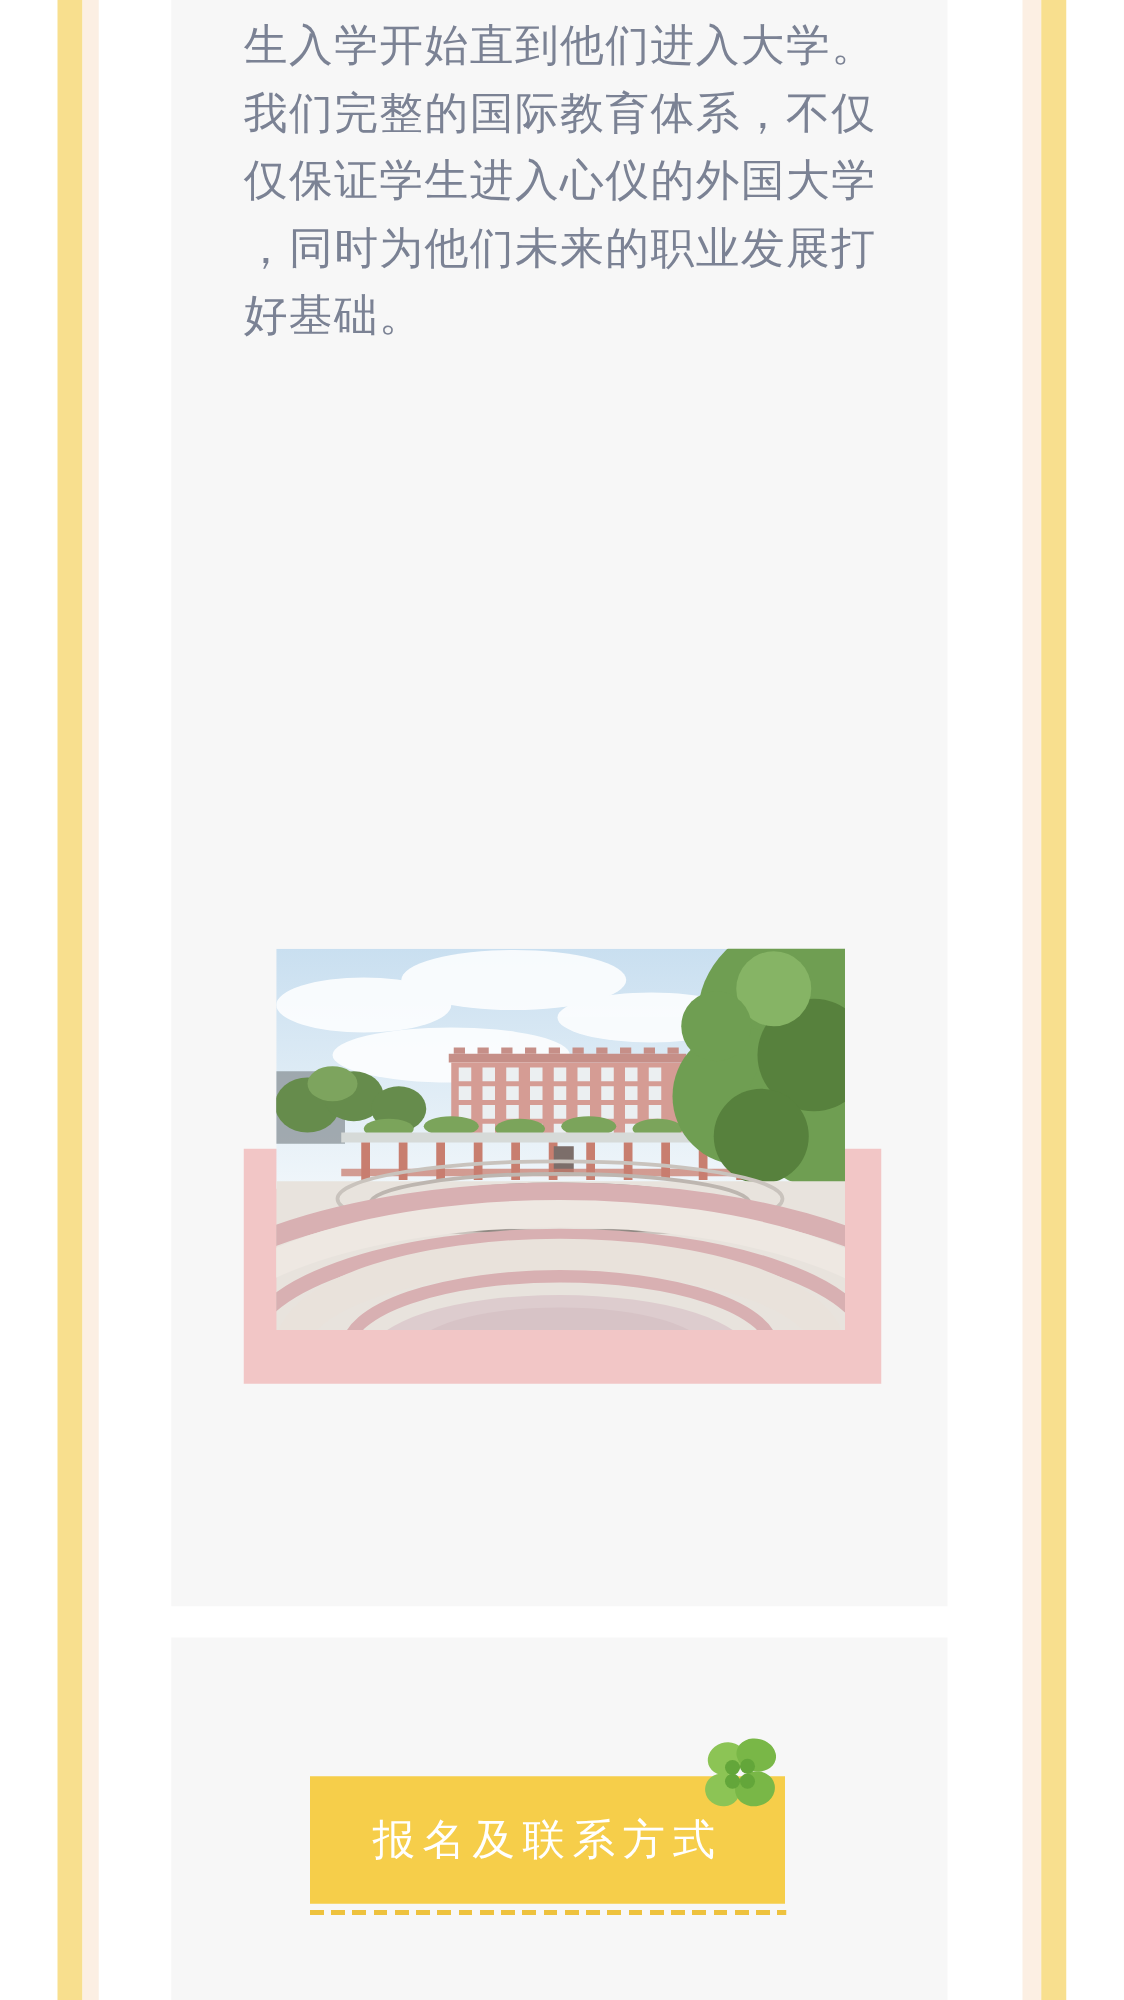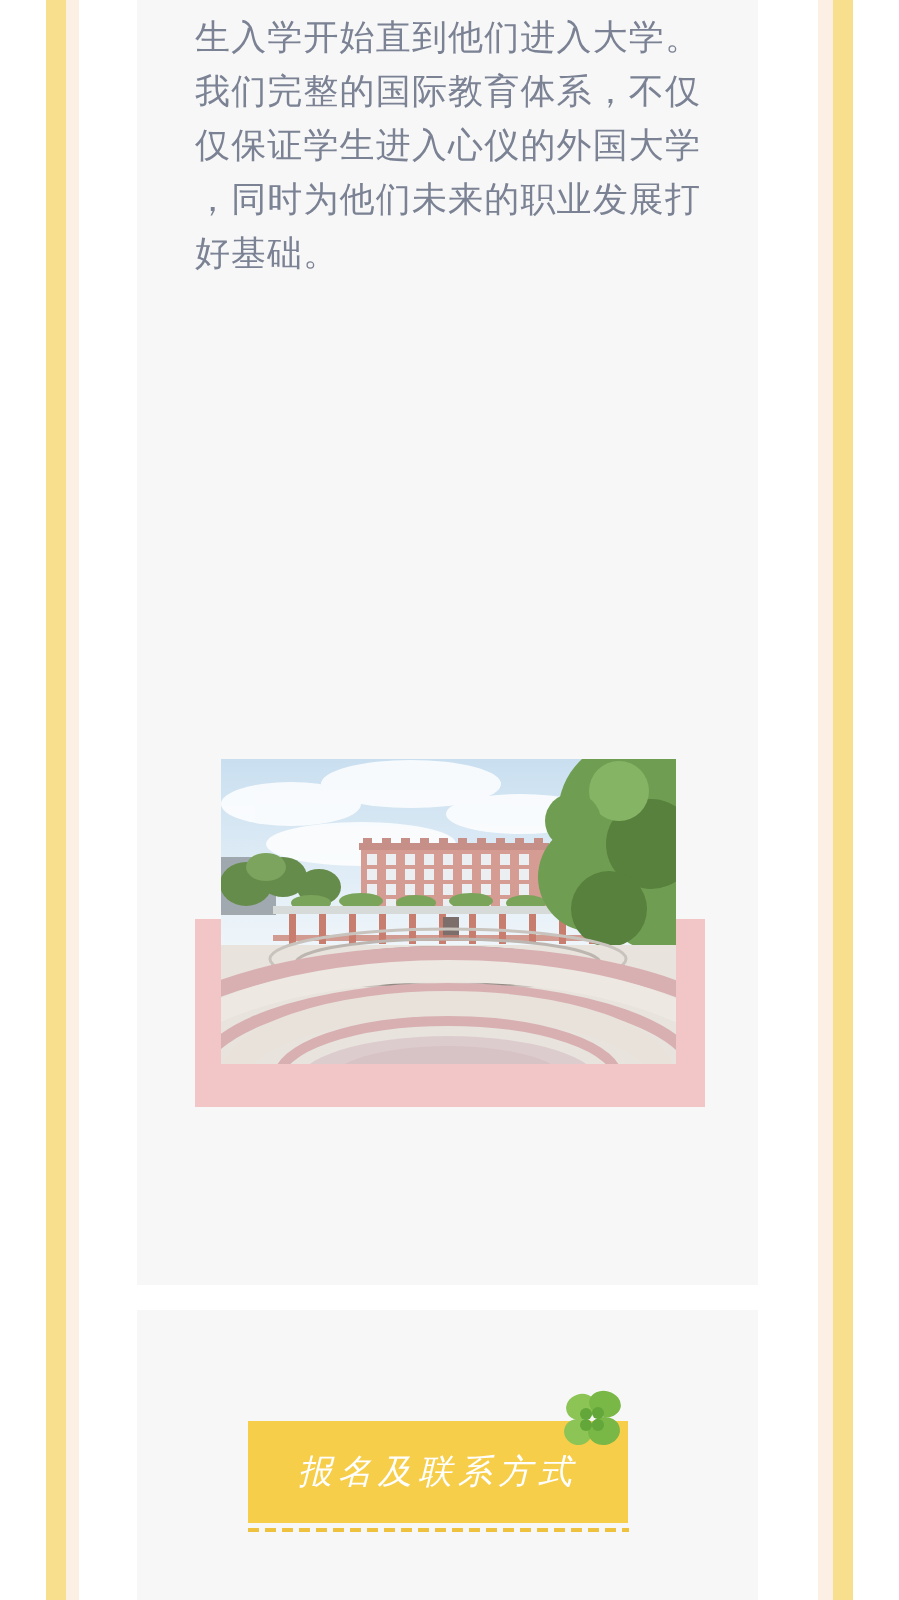--- a/index.html
+++ b/index.html
@@ -11,21 +11,21 @@
 
   
   .stripe { position:absolute; top:0; height:1600px; }
   .stripe-left-yellow  { left:46px;  width:20px; background:#f8df8e; }
   .stripe-left-peach   { left:66px;  width:13px; background:#fcefe3; }
   .stripe-right-peach  { left:818px; width:15px; background:#fcefe3; }
   .stripe-right-yellow { left:833px; width:20px; background:#f8df8e; }
 
   .card { position:absolute; left:137px; width:621px; background:#f7f7f7; }
   .card-article { top:0; height:1285px; }
-  .card-cta     { top:1310px; height:290px;font-style:italic; }
+  .card-cta     { top:1310px; height:290px; }
 
   .article-text { padding:10px 57px 0 58px; color:#7b8294; }
   .article-text p {
     margin:0;
     font-size:35px;
     line-height:54px;
     letter-spacing:1px;
     text-align:justify;
     line-break:anywhere;
     word-break:break-all;

